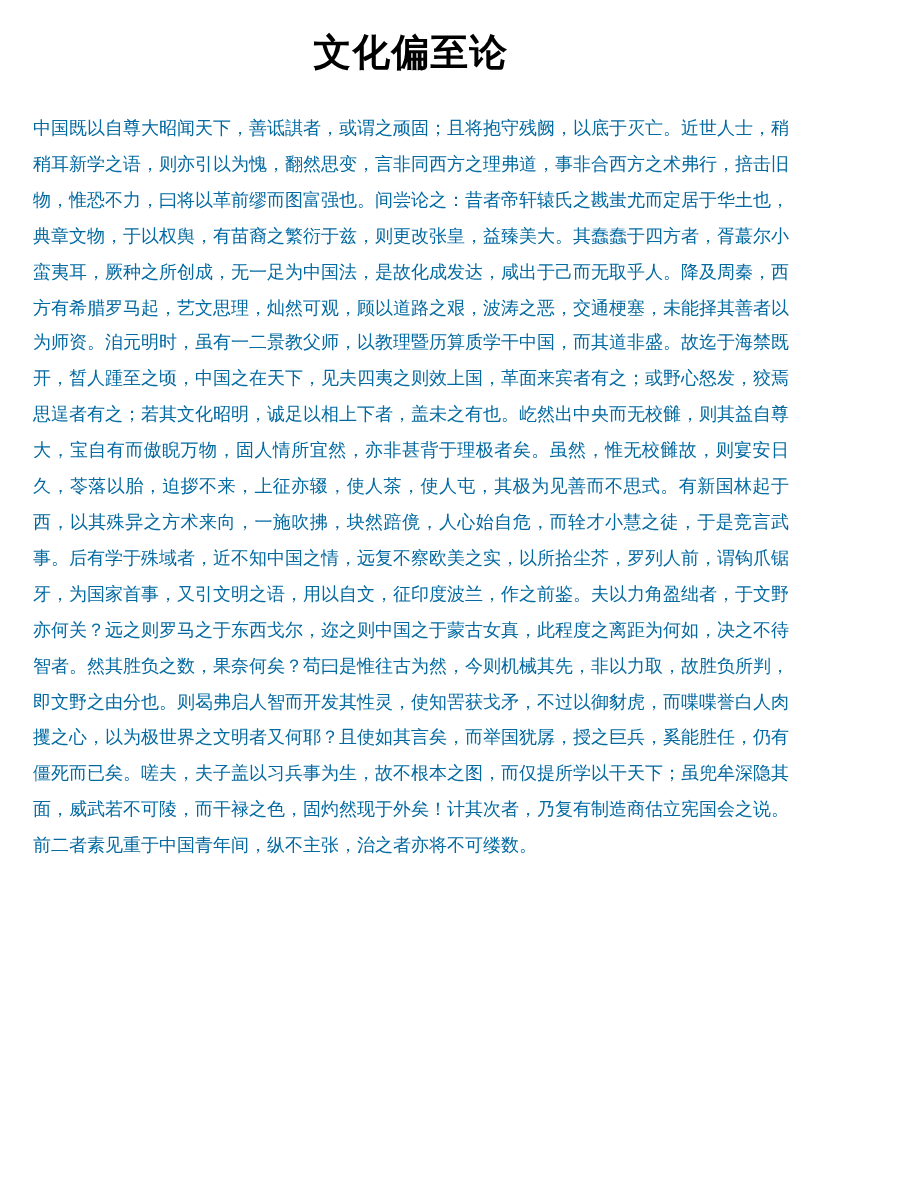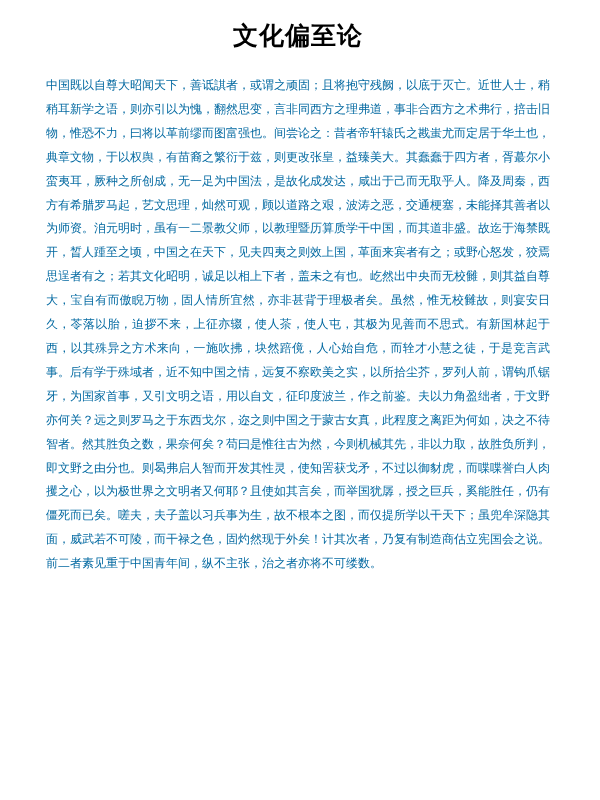--- a/index.html
+++ b/index.html
@@ -9,21 +9,20 @@
   }
   .page {
     position: relative;
     width: 548px;
     height: 800px;
     box-sizing: border-box;
     background: #ffffff;
     padding: 14px 22px 0 22px;
     overflow: hidden;
     font-family: "Liberation Sans", "DejaVu Sans", sans-serif;
-    margin-left: 24px;
   }
   .doc-title {
     margin: 6px 0 24px 0;
     text-align: center;
     font-size: 25px;
     line-height: 30px;
     font-weight: 700;
     color: #000000;
     letter-spacing: 1px;
   }

